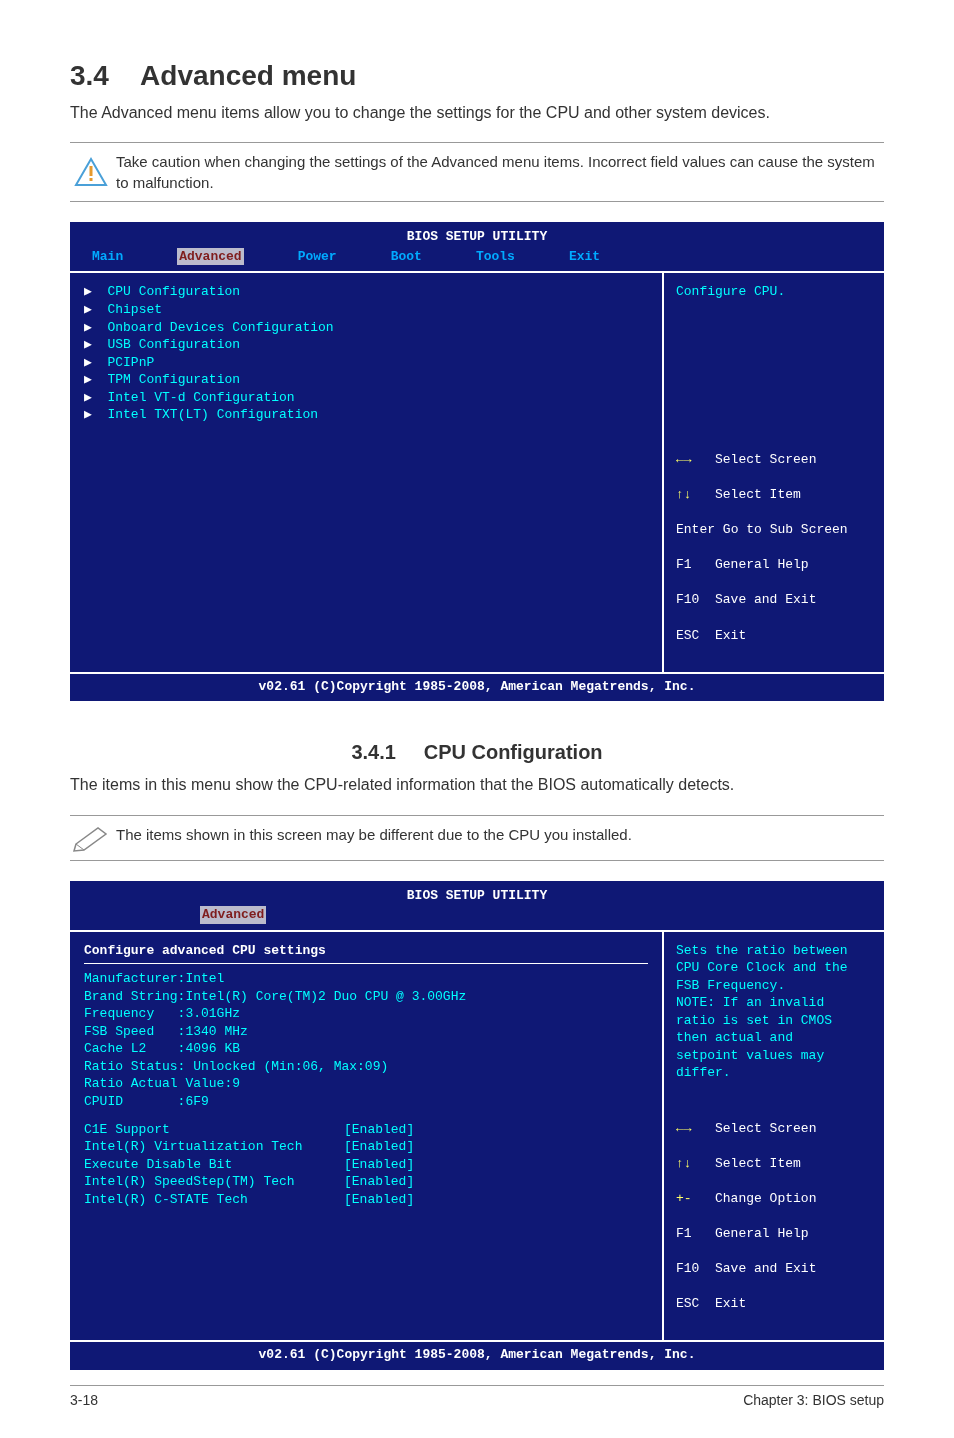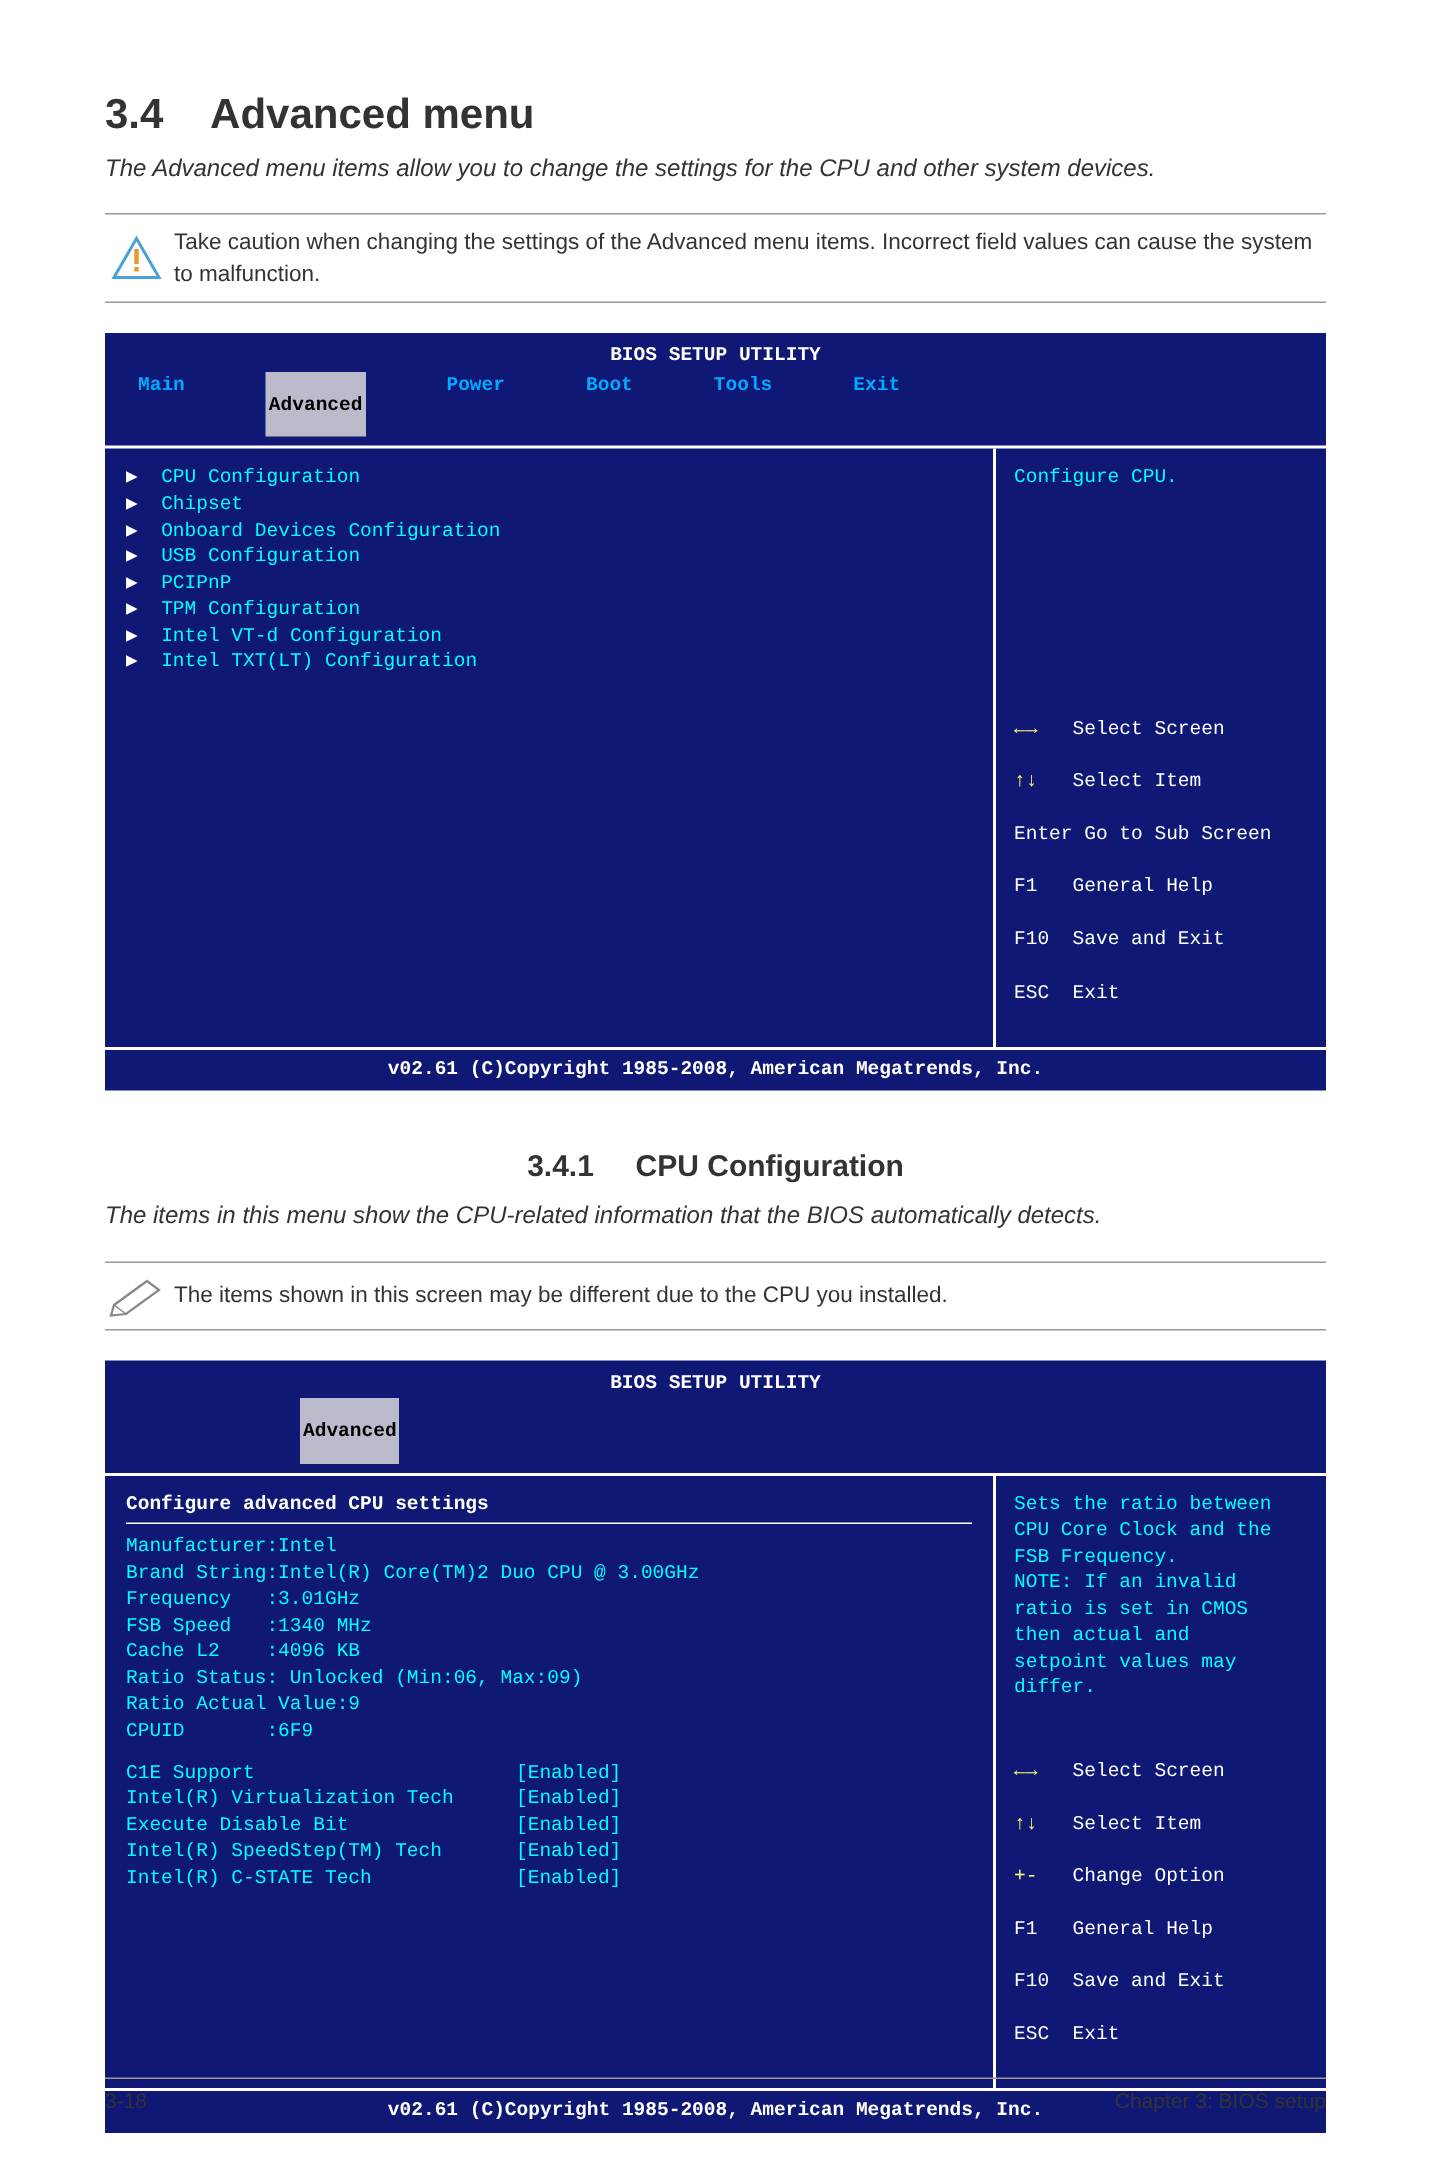--- a/index.html
+++ b/index.html
@@ -17,29 +17,27 @@
     font-weight: bold;
     font-size: 28px;
     color: #333333;
     margin-bottom: 10px;
   }
   .body-text {
     font-size: 16px;
     line-height: 1.4;
     color: #333333;
     margin-bottom: 18px;
-    font-style: italic;
   }
   .callout {
     display: flex;
     border-top: 1px solid #999;
     border-bottom: 1px solid #999;
     padding: 8px 0;
     margin-bottom: 20px;
-    align-items: center;
   }
   .callout-icon {
     width: 42px;
     flex-shrink: 0;
     display: flex;
     align-items: center;
     justify-content: center;
   }
   .callout-text {
     font-size: 15px;
@@ -61,21 +59,21 @@
     font-weight: bold;
     padding-top: 6px;
   }
   .bios-menubar {
     display: flex;
     padding: 2px 22px 6px 22px;
     color: #00aaff;
     gap: 12px;
   }
   .bios-menubar span { margin-right: 42px; font-weight: bold; }
-  .bios-menubar .selected { background: #bbbbcc; color: #000000; padding: 13px 2px; }
+  .bios-menubar .selected { background: #bbbbcc; color: #7f1d1d; padding: 0 2px; }
   .bios-body {
     display: flex;
     border-top: 2px solid #ffffff;
     border-bottom: 2px solid #ffffff;
   }
   .bios-left {
     flex: 1;
     padding: 10px 14px;
     border-right: 2px solid #ffffff;
   }

